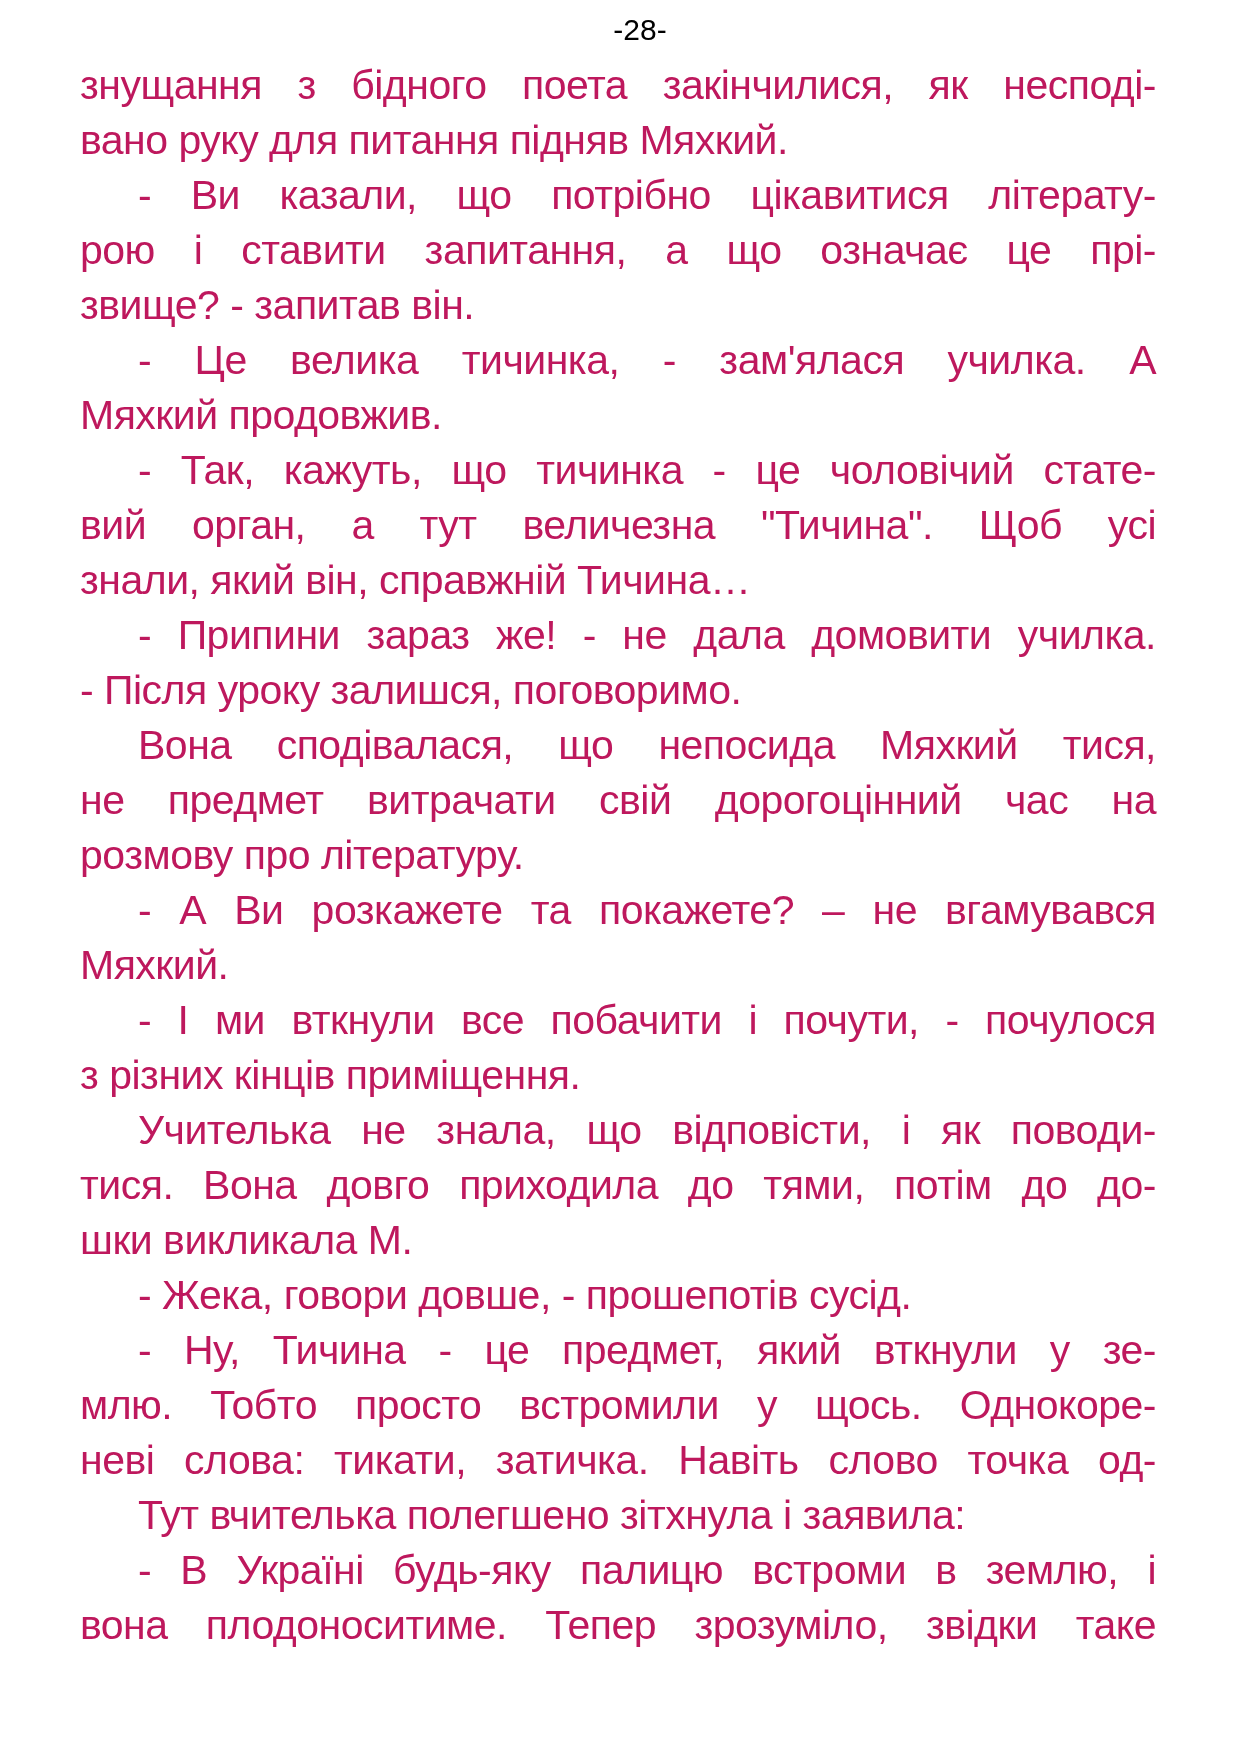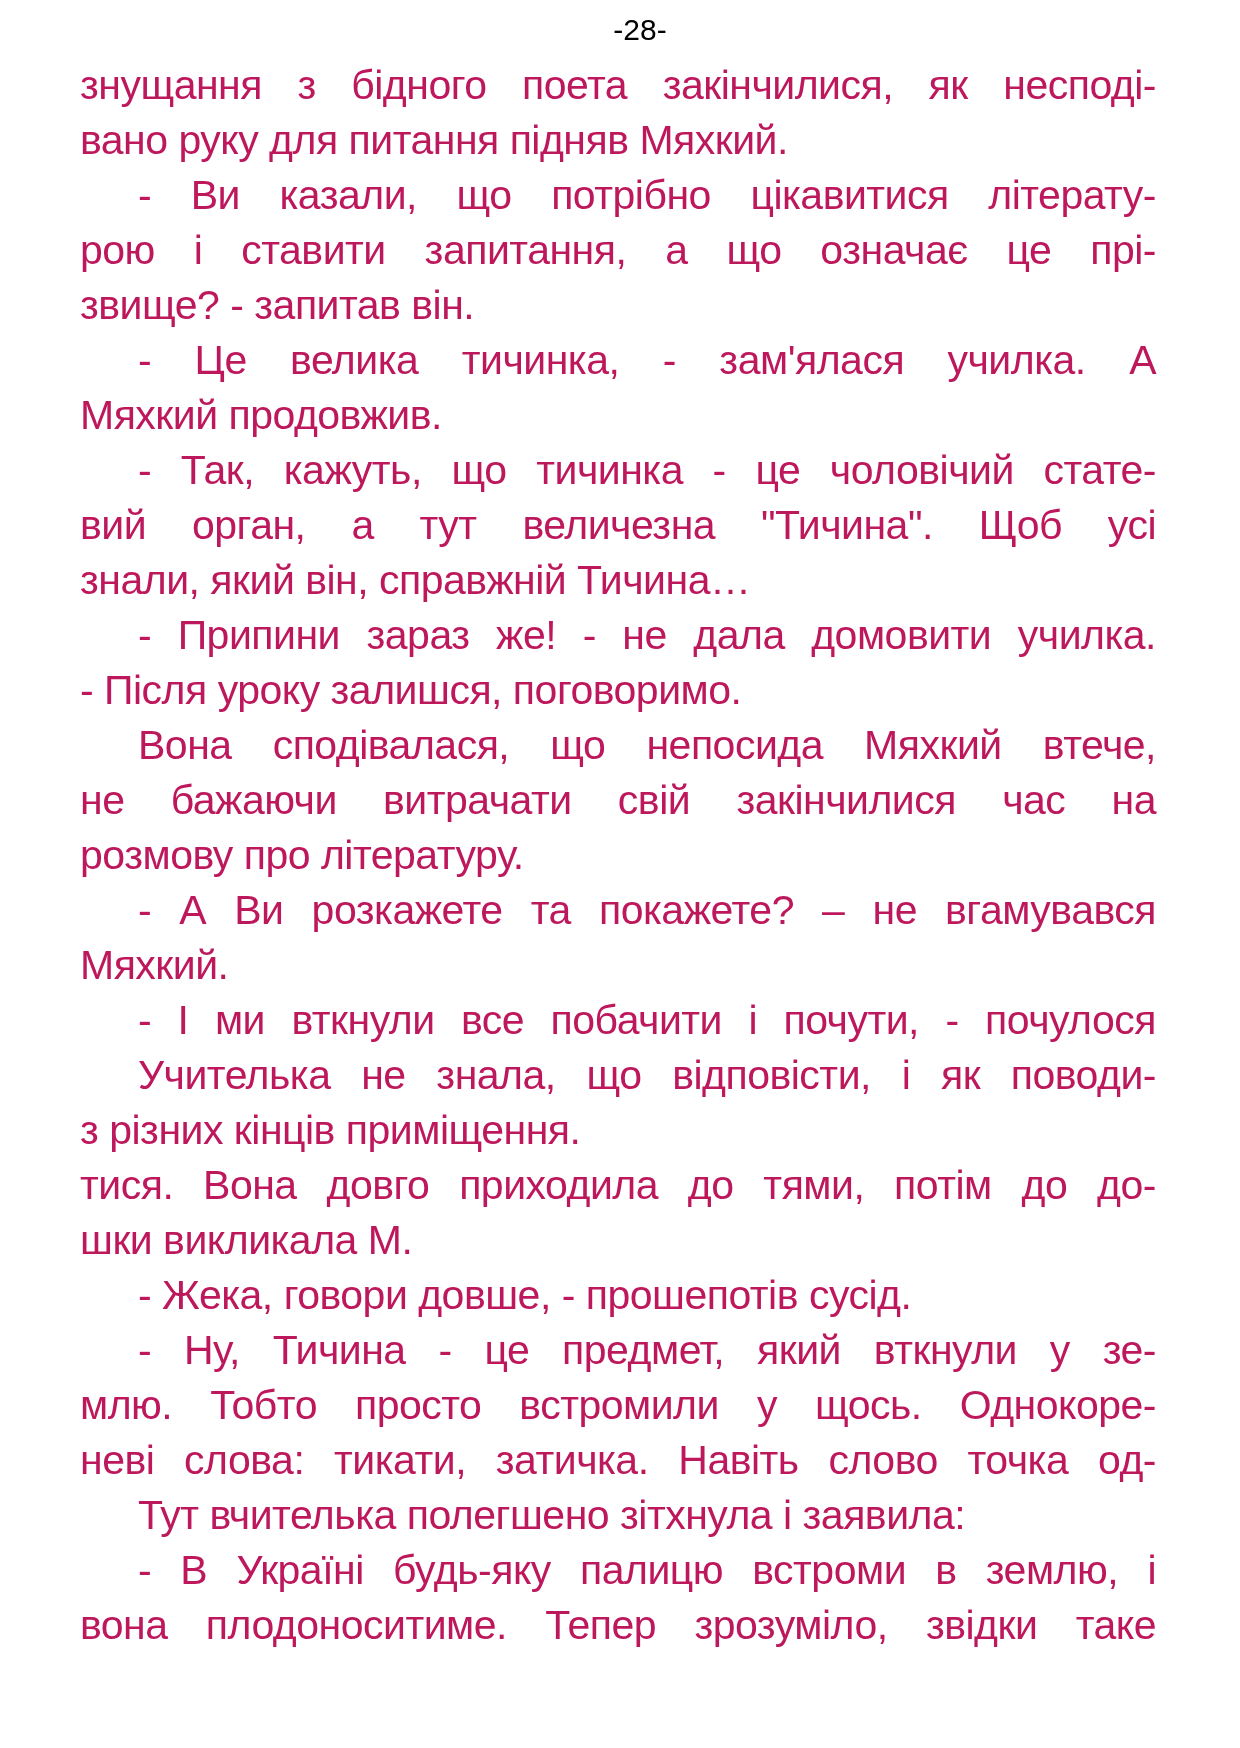--- a/index.html
+++ b/index.html
@@ -57,28 +57,28 @@
     <div class="line indent just">- Ви казали, що потрібно цікавитися літерату-</div>
     <div class="line just">рою і ставити запитання, а що означає це прі-</div>
     <div class="line">звище? - запитав він.</div>
     <div class="line indent just">- Це велика тичинка, - зам'ялася училка. А</div>
     <div class="line">Мяхкий продовжив.</div>
     <div class="line indent just">- Так, кажуть, що тичинка - це чоловічий стате-</div>
     <div class="line just">вий орган, а тут величезна "Тичина". Щоб усі</div>
     <div class="line">знали, який він, справжній Тичина…</div>
     <div class="line indent just">- Припини зараз же! - не дала домовити училка.</div>
     <div class="line">- Після уроку залишся, поговоримо.</div>
-    <div class="line indent just">Вона сподівалася, що непосида Мяхкий втече,</div>
-    <div class="line just">не бажаючи витрачати свій закінчилися час на</div>
+    <div class="line indent just">Вона сподівалася, що непосида Мяхкий тися,</div>
+    <div class="line just">не предмет витрачати свій дорогоцінний час на</div>
     <div class="line">розмову про літературу.</div>
     <div class="line indent just">- А Ви розкажете та покажете? – не вгамувався</div>
     <div class="line">Мяхкий.</div>
     <div class="line indent just">- І ми вткнули все побачити і почути, - почулося</div>
+    <div class="line">з різних кінців приміщення.</div>
     <div class="line indent just">Учителька не знала, що відповісти, і як поводи-</div>
-    <div class="line">з різних кінців приміщення.</div>
     <div class="line just">тися. Вона довго приходила до тями, потім до до-</div>
     <div class="line">шки викликала М.</div>
     <div class="line indent">- Жека, говори довше, - прошепотів сусід.</div>
     <div class="line indent just">- Ну, Тичина - це предмет, який вткнули у зе-</div>
     <div class="line just">млю. Тобто просто встромили у щось. Однокоре-</div>
     <div class="line just">неві слова: тикати, затичка. Навіть слово точка од-</div>
     <div class="line indent">Тут вчителька полегшено зітхнула і заявила:</div>
     <div class="line indent just">- В Україні будь-яку палицю встроми в землю, і</div>
     <div class="line just">вона плодоноситиме. Тепер зрозуміло, звідки таке</div>
   </div>

